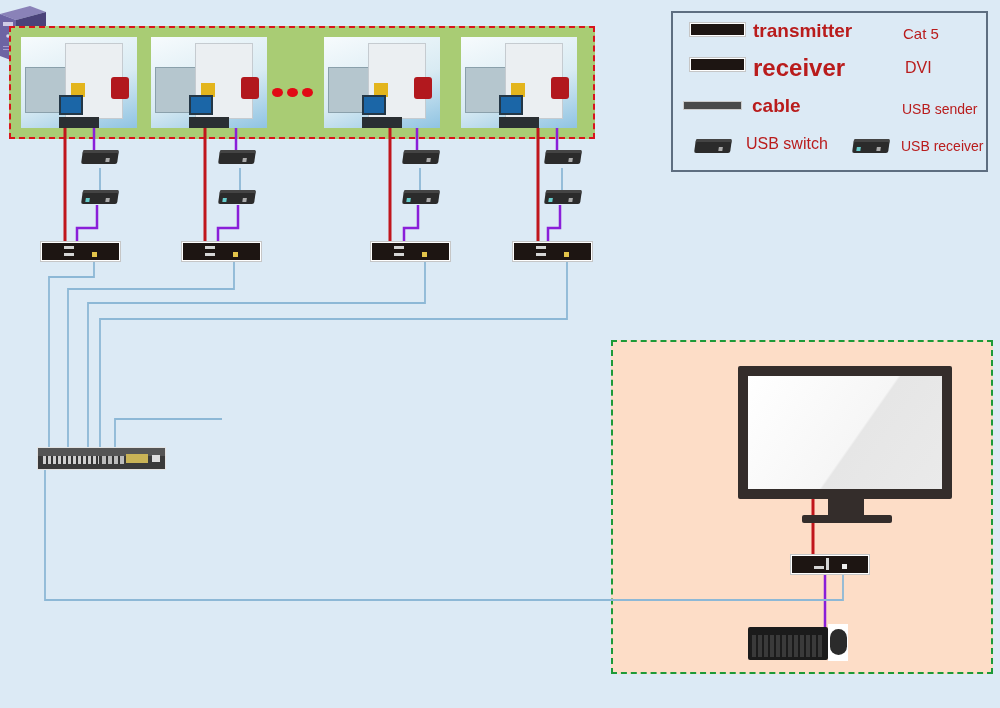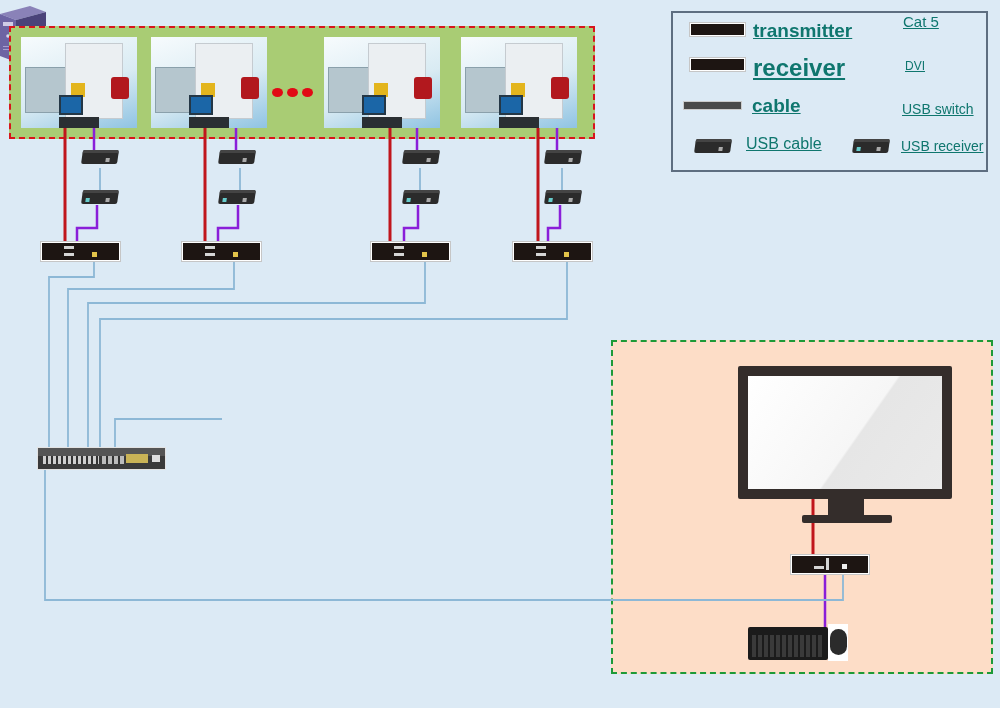--- a/index.html
+++ b/index.html
@@ -12,21 +12,21 @@
   .machine .screen{position:absolute;left:38px;top:58px;width:20px;height:16px;background:#1b66a7;border:2px solid #243746;}
   .machine .red{position:absolute;left:90px;top:40px;width:18px;height:22px;background:#b2181e;border-radius:3px;}
   .machine .yel{position:absolute;left:50px;top:46px;width:14px;height:14px;background:#e3b51d;}
   .machine .base{position:absolute;left:38px;top:80px;width:40px;height:11px;background:#2a2f33;}
   .dot{position:absolute;width:11px;height:9px;border-radius:50%;background:#e10a14;}
   .dev{position:absolute;background:#1d1512;border:1px solid #fff;box-shadow:0 0 0 1px #c6c6c6;}
   .port{position:absolute;background:#d5d5d5;}
   .box3d{position:absolute;width:36px;height:14px;background:#2b2b2b;border-radius:2px;transform:skewX(-8deg);box-shadow:inset 0 3px 0 #444;}
   .box3d .p{position:absolute;bottom:2px;width:4px;height:4px;background:#aaa;}
   #legend{left:671px;top:11px;width:317px;height:161px;background:#dceaf5;border:2px solid #5e6e80;box-sizing:border-box;}
-  .lg-text{position:absolute;color:#0f766e;text-decoration:underline;}
+  .lg-text{position:absolute;color:#b91c1c;}
   #remote{left:611px;top:340px;width:382px;height:334px;background:#fdddc7;border:2px dashed #1d9a37;box-sizing:border-box;}
   #monitor{left:738px;top:366px;width:214px;height:133px;background:#342d2b;border-radius:2px;}
   #monitor .scr{position:absolute;left:10px;top:10px;width:194px;height:113px;background:linear-gradient(125deg,#ffffff 0%,#f6f6f6 55%,#e6e6e6 56%,#eaeaea 100%);}
   #keyboard{left:748px;top:627px;width:80px;height:33px;background:#1b1b1b;border-radius:2px;}
   #keyboard .keys{position:absolute;left:4px;top:8px;width:72px;height:22px;background:repeating-linear-gradient(90deg,#3a3a3a 0 4px,#1b1b1b 4px 6px);}
   #mouse{left:830px;top:629px;width:17px;height:26px;background:#2b2b2b;border-radius:9px;}
   #mousebg{left:828px;top:624px;width:20px;height:37px;background:#fff;}
   #server{left:222px;top:402px;width:46px;height:62px;}
   #switch{left:37px;top:447px;width:127px;height:21px;background:linear-gradient(#555 0 40%,#3a3a3a 40%);border:1px solid #e3e3e3;}
   #switch .ports{position:absolute;left:5px;top:8px;width:56px;height:8px;background:repeating-linear-gradient(90deg,#cfcfcf 0 3px,#333 3px 5px);}
@@ -212,34 +212,34 @@
 <div id="mousebg" class="abs"></div>
 <div id="keyboard" class="abs">
     <div class="keys"></div>
   </div>
 <div id="mouse" class="abs"></div>
 
 
 <div id="legend" class="abs">
   <div class="dev" style="left:17px;top:10px;width:53px;height:11px"></div>
   <div class="lg-text" style="left:80px;top:7px;font-size:19px;font-weight:bold">transmitter</div>
-  <div class="lg-text" style="left:230px;top:0;font-size:15px">Cat 5</div>
+  <div class="lg-text" style="left:230px;top:12px;font-size:15px">Cat 5</div>
 
   <div class="dev" style="left:17px;top:45px;width:53px;height:11px"></div>
   <div class="lg-text" style="left:80px;top:41px;font-size:24px;font-weight:bold">receiver</div>
-  <div class="lg-text" style="left:232px;top:46px;font-size:12px">DVI</div>
+  <div class="lg-text" style="left:232px;top:46px;font-size:16px">DVI</div>
 
   <div class="abs" style="left:10px;top:88px;width:57px;height:7px;background:#4a4a4a;border:1px solid #ccc"></div>
   <div class="lg-text" style="left:79px;top:82px;font-size:19px;font-weight:bold">cable</div>
-  <div class="lg-text" style="left:229px;top:88px;font-size:14px">USB switch</div>
+  <div class="lg-text" style="left:229px;top:88px;font-size:14px">USB sender</div>
 
   <div class="box3d" style="left:22px;top:126px">
       <div class="p" style="left:24px"></div>
     </div>
-  <div class="lg-text" style="left:73px;top:122px;font-size:16px">USB cable</div>
+  <div class="lg-text" style="left:73px;top:122px;font-size:16px">USB switch</div>
   <div class="box3d" style="left:180px;top:126px">
       <div class="p" style="left:4px;background:#6cc"></div>
       <div class="p" style="left:24px"></div>
     </div>
   <div class="lg-text" style="left:228px;top:125px;font-size:14px">USB receiver</div>
 </div>
 
 
 
 

